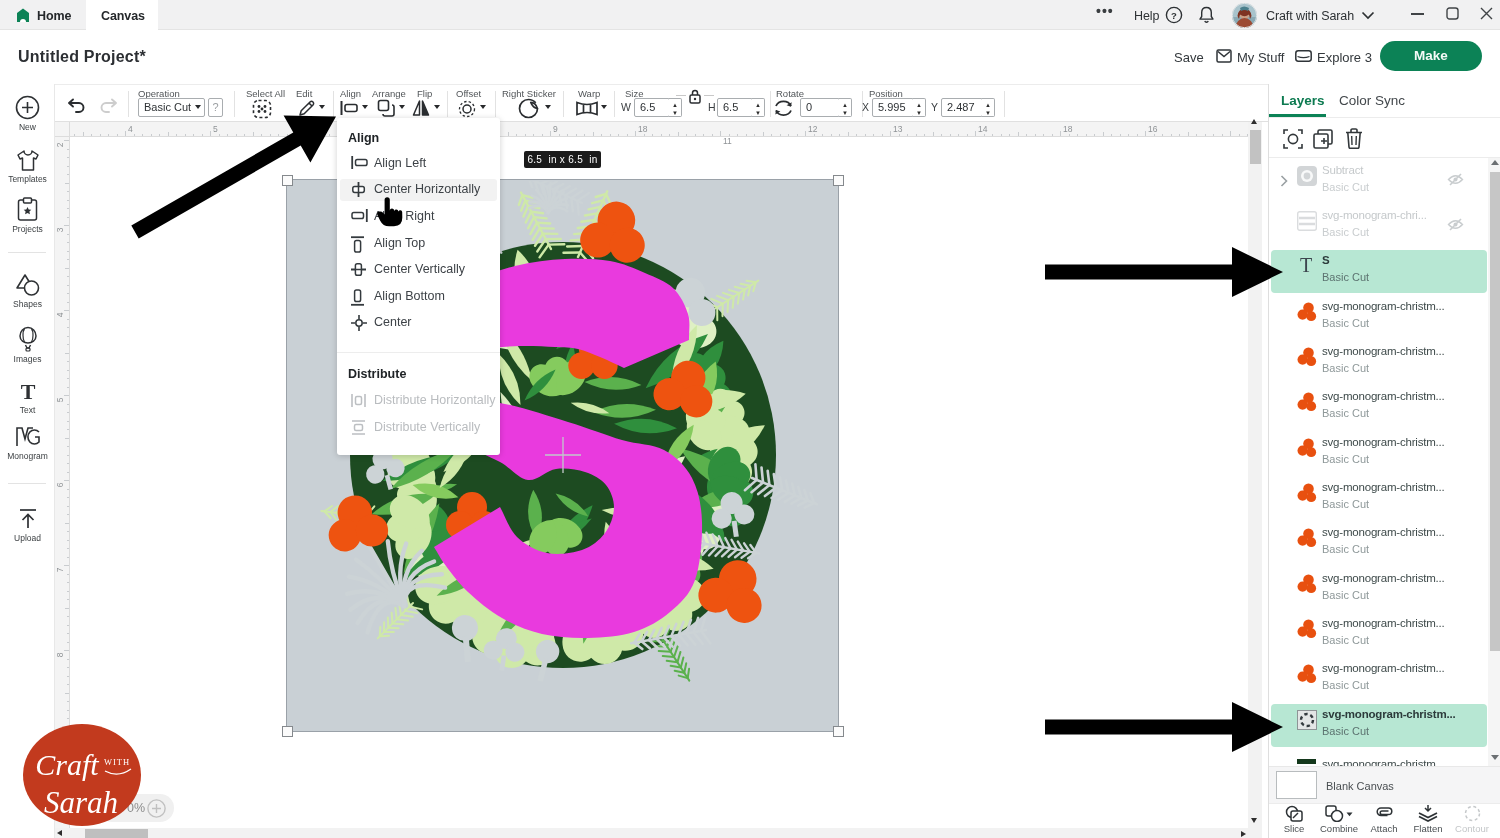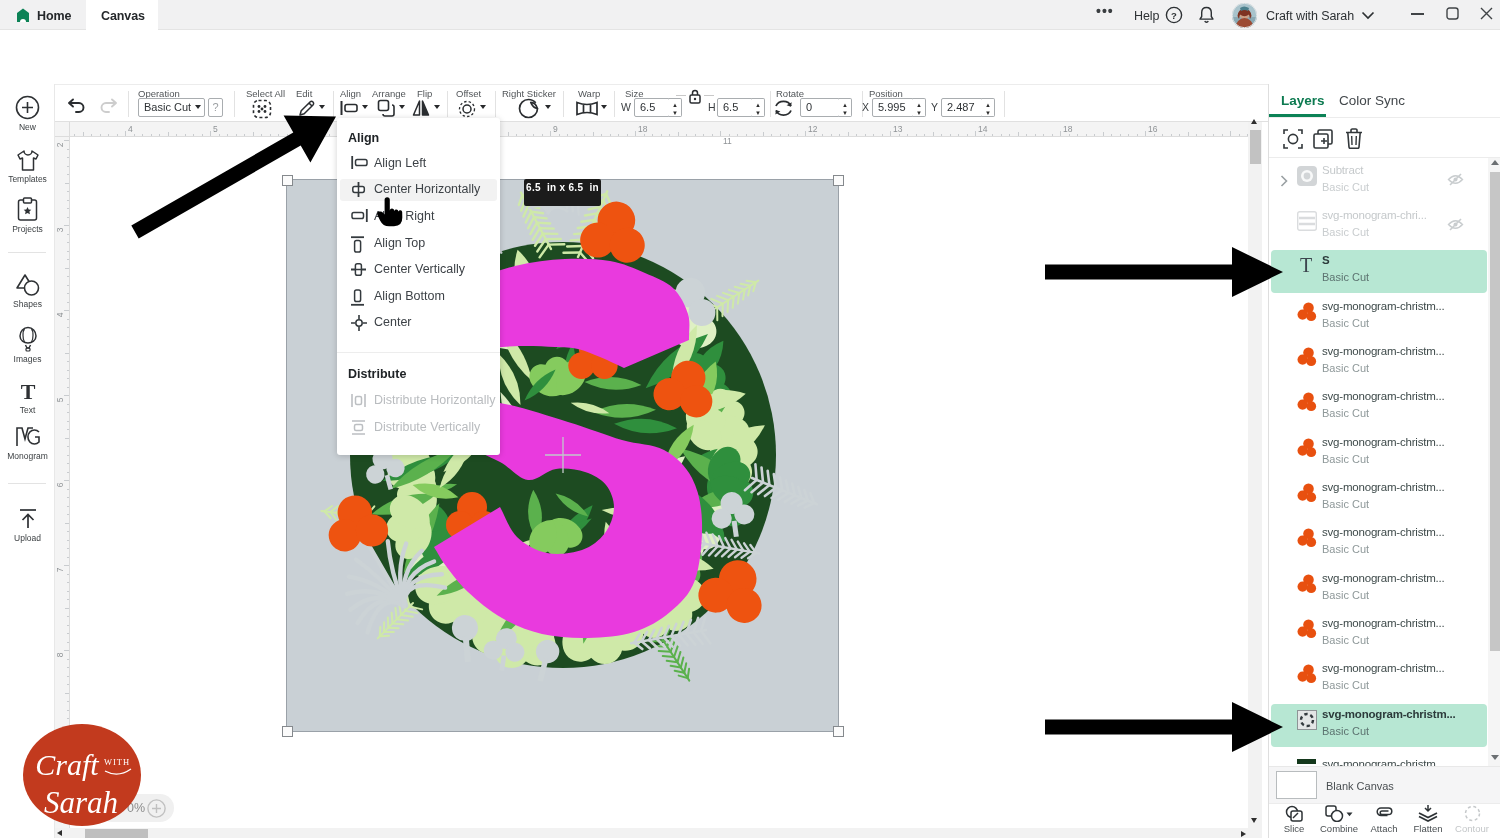--- a/index.html
+++ b/index.html
@@ -35,21 +35,21 @@
   .sidesep { position:absolute; left:8px; width:38px; height:1px; background:#e3e3e3; }
 
   
   #canvasarea { position:absolute; left:55px; top:122px; width:1207px; height:716px; background:#fff; }
   #hruler { position:absolute; left:55px; top:122px; width:1193px; height:15px; background:#f4f4f4; border-bottom:1px solid #dcdcdc; }
   #vruler { position:absolute; left:55px; top:122px; width:15px; height:716px; background:#f4f4f4; border-right:1px solid #dcdcdc; }
   .rnum { position:absolute; font-size:8.5px; color:#8f9396; }
   .tick { position:absolute; background:#c9cccf; }
   #selbox { position:absolute; left:287px; top:180px; width:551px; height:551px; background:#c9d0d5; outline:1px solid #9aa1a8; }
   .handle { position:absolute; width:11px; height:11px; background:#fbfbfb; border:1px solid #85898d; }
-  #tooltip { position:absolute; left:524px; top:151px; width:77px; height:27px; background:#1b1b1b; border-radius:2px; color:#fff; font-size:10px; font-weight:bold; text-align:center; line-height:17px; letter-spacing:.3px;margin-top:28px; }
+  #tooltip { position:absolute; left:524px; top:151px; width:77px; height:17px; background:#1b1b1b; border-radius:2px; color:#fff; font-size:10px; font-weight:normal; text-align:center; line-height:17px; letter-spacing:.3px; }
 
   
   #vscroll { position:absolute; left:1248px; top:122px; width:14px; height:716px; background:#f2f2f2; }
   #vthumb { position:absolute; left:1249.5px; top:130px; width:11px; height:34px; background:#c2c2c2; }
   #hscroll { position:absolute; left:55px; top:828px; width:1207px; height:10px; background:#f2f2f2; }
   #hthumb { position:absolute; left:85px; top:829px; width:63px; height:9px; background:#bfbfbf; }
   .sarrow { position:absolute; width:0; height:0; }
 
   
   #zoompill { position:absolute; left:98px; top:794px; width:76px; height:28px; background:#f0f0f0; border-radius:14px; }
@@ -134,20 +134,35 @@
       </svg>
     <div class="abs" style="left:1411px;top:13px;width:13px;height:1.6px;background:#404447"></div>
     <svg class="abs" style="left:1446px;top:7px" width="13" height="13" viewBox="0 0 13 13">
         <rect x="1" y="1" width="11" height="11" rx="2.5" fill="none" stroke="#404447" stroke-width="1.4"></rect>
       </svg>
     <svg class="abs" style="left:1480px;top:7px" width="13" height="13" viewBox="0 0 13 13">
         <path d="M1 1 L12 12 M12 1 L1 12" stroke="#404447" stroke-width="1.4"></path>
       </svg>
   </div>
 
+  <div id="projectbar">
+    <div id="ptitle">Untitled Project*</div>
+    <div class="pright" style="left:1174px;">Save</div>
+    <svg class="abs" style="left:1216px;top:19px" width="16" height="14" viewBox="0 0 16 14">
+      <rect x="1" y="1" width="14" height="12" rx="1.5" fill="none" stroke="#2f3438" stroke-width="1.5"></rect>
+      <path d="M2 2.5 L8 7.5 L14 2.5" fill="none" stroke="#2f3438" stroke-width="1.5"></path>
+    </svg>
+    <div class="pright" style="left:1237px;">My Stuff</div>
+    <svg class="abs" style="left:1295px;top:20px" width="17" height="12" viewBox="0 0 17 12">
+      <rect x="0.8" y="0.8" width="15.4" height="10.4" rx="2.4" fill="none" stroke="#2f3438" stroke-width="1.5"></rect>
+      <path d="M2.5 6.5 q6 2.4 12 0" fill="none" stroke="#2f3438" stroke-width="1.3"></path>
+    </svg>
+    <div class="pright" style="left:1317px;">Explore 3</div>
+    <div id="makebtn">Make</div>
+  </div>
 
   <div id="toolbar">
       <svg class="icn" style="left:67px;top:13px" width="19" height="15" viewBox="0 0 19 15">
         <path d="M6 1.5 L2 5 L6 8.5 M2 5 L12 5 a4.5 4.5 0 0 1 0 9 L9 14" fill="none" stroke="#2a2d30" stroke-width="1.9" stroke-linecap="round" stroke-linejoin="round"></path>
       </svg>
       <svg class="icn" style="left:99px;top:13px" width="19" height="15" viewBox="0 0 19 15">
         <path d="M13 1.5 L17 5 L13 8.5 M17 5 L7 5 a4.5 4.5 0 0 0 0 9 L10 14" fill="none" stroke="#cdcdcd" stroke-width="1.9" stroke-linecap="round" stroke-linejoin="round"></path>
       </svg>
       <div class="tsep" style="left:128px"></div>
       <div class="tlab" style="left:138px">Operation</div>

